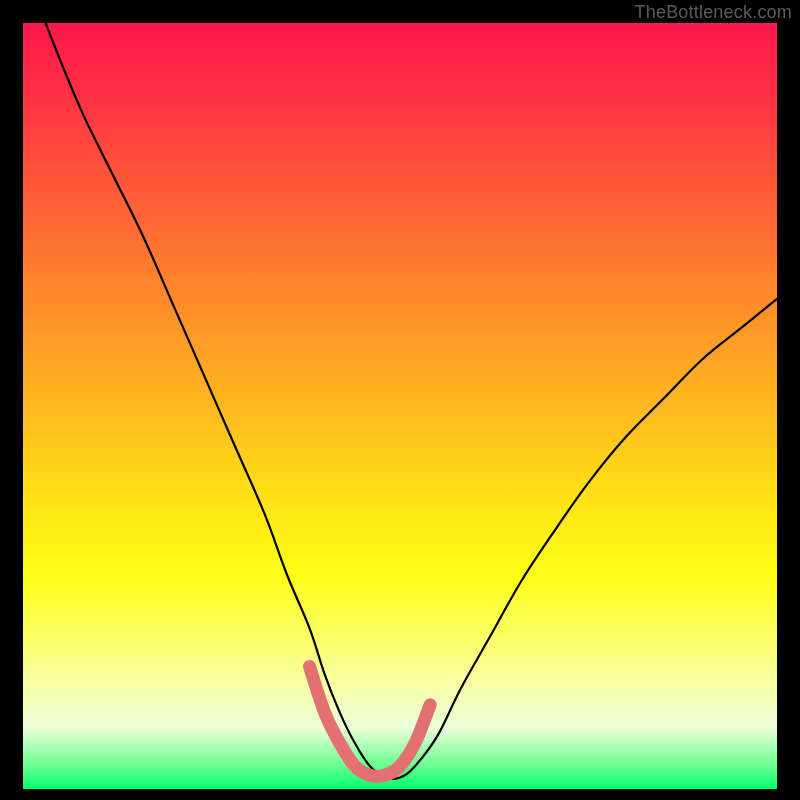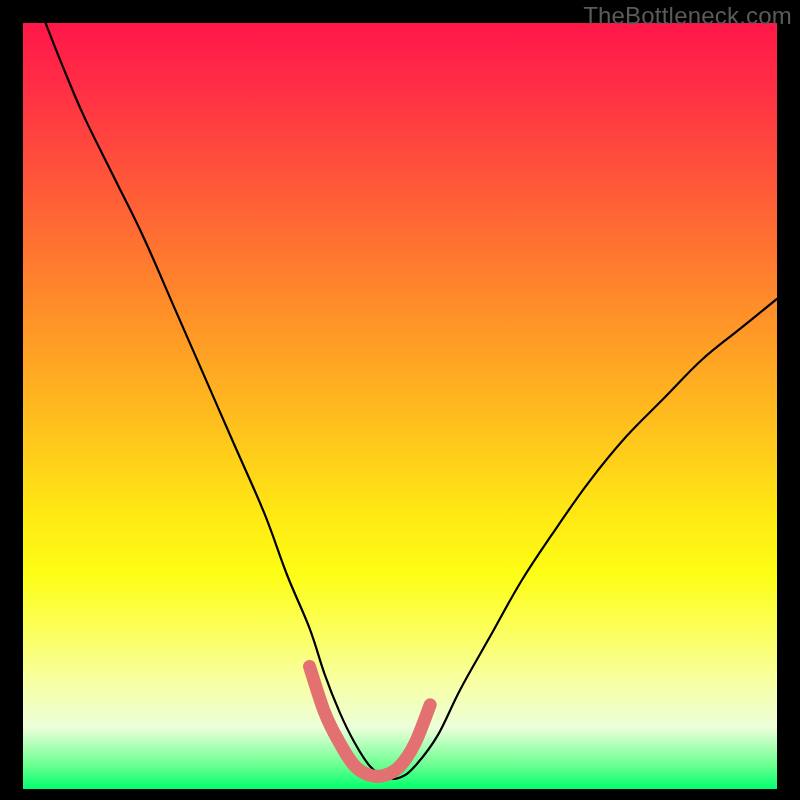--- a/index.html
+++ b/index.html
@@ -39,21 +39,21 @@
       #ecffda 92%,
       #68ff8f 97%,
       #00ff6e 100%
     );
   }
   .watermark {
     position: absolute;
     top: 2px;
     right: 8px;
     color: #5b5b5b;
-    font-size: 24px;
+    font-size: 18px;
     letter-spacing: 0.2px;
     z-index: 10;
   }
   svg.curve {
     position: absolute;
     left: 0;
     top: 0;
     width: 754px;
     height: 766px;
   }

